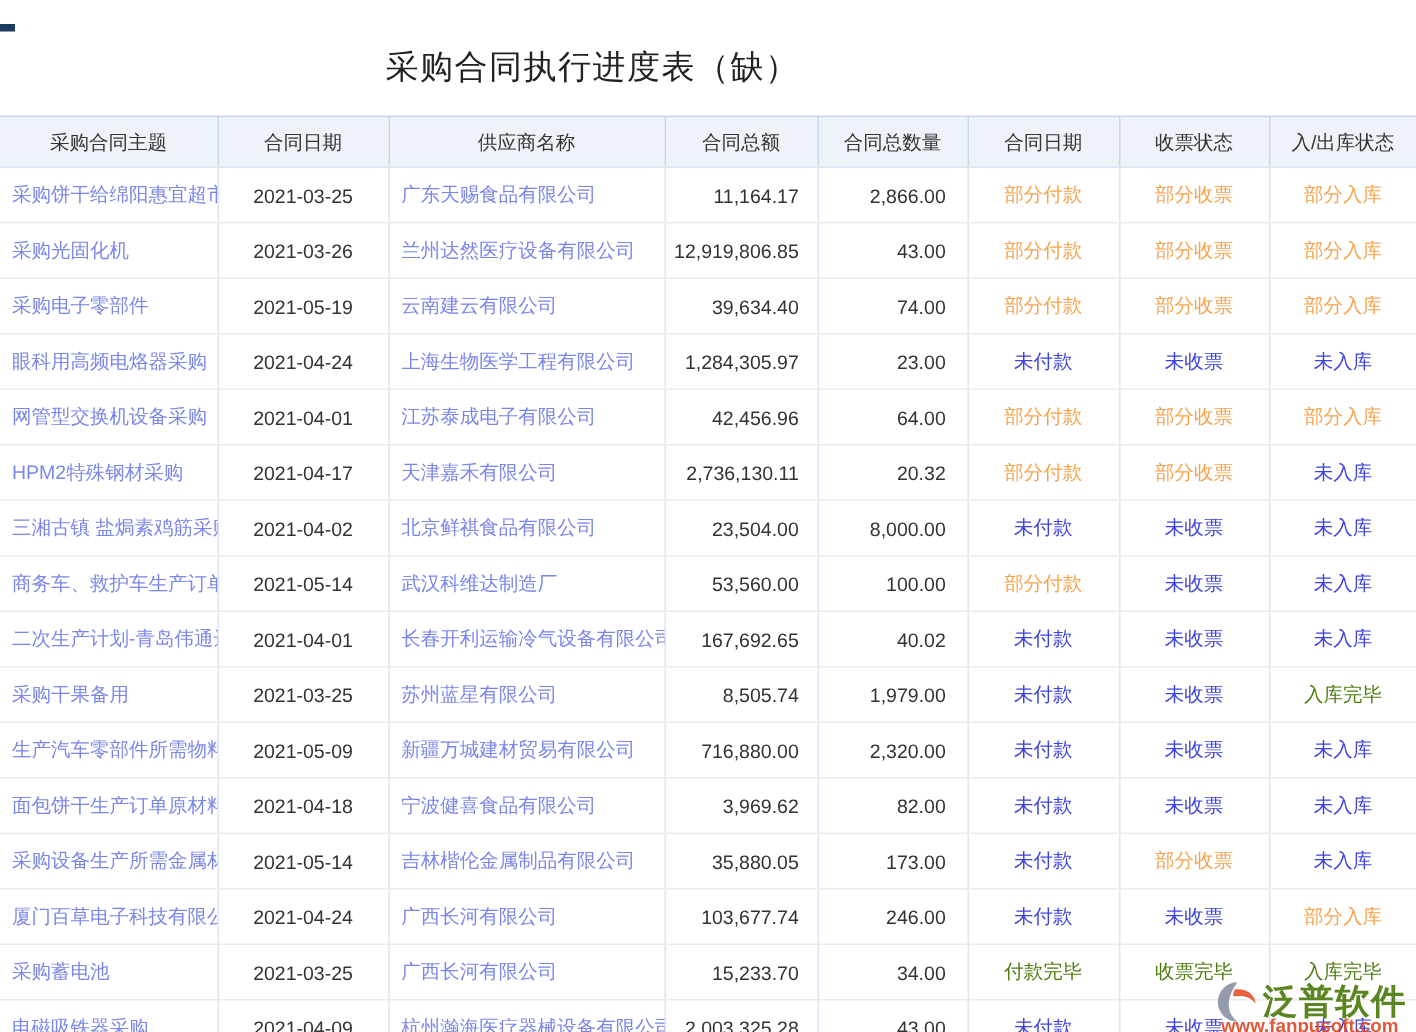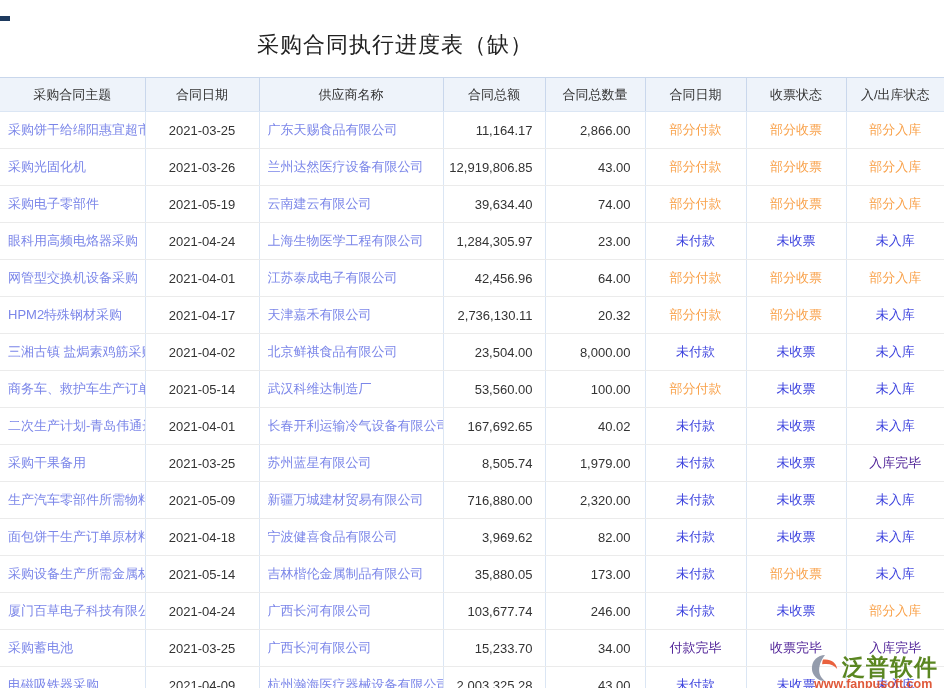--- a/index.html
+++ b/index.html
@@ -34,21 +34,21 @@
   .clip { display:block; white-space:nowrap; overflow:hidden; }
   td.c-subject { padding-left:8px; }
   td.c-date { text-align:center; color:#333; }
   td.c-supplier { padding-left:8px; }
   td.c-amount { text-align:right; padding-right:12px; }
   td.c-qty { text-align:right; padding-right:14px; }
   td.c-status { text-align:center; }
   .link { color:#7b86e9; cursor:pointer; }
   .st-partial { color:#f9a24b; }
   .st-none { color:#3d43de; }
-  .st-done { color:#4c1d95; }
+  .st-done { color:#4d7c0f; }
   .watermark {
     position:absolute; left:810px; top:636px; width:134px; z-index:9;
     pointer-events:none; opacity:.92;
   }
   .wm-row { display:flex; align-items:center; }
   .wm-logo { width:30px; height:30px; flex:0 0 30px; margin-right:2px; }
   .wm-brand { font-size:23px; font-weight:bold; color:#4d7c0f; white-space:nowrap; letter-spacing:1px; }
   .wm-url { font-size:12.5px; color:#dd4b2a; font-weight:bold; margin-top:-6px; padding-left:4px; white-space:nowrap; }
 </style>
 </head>

